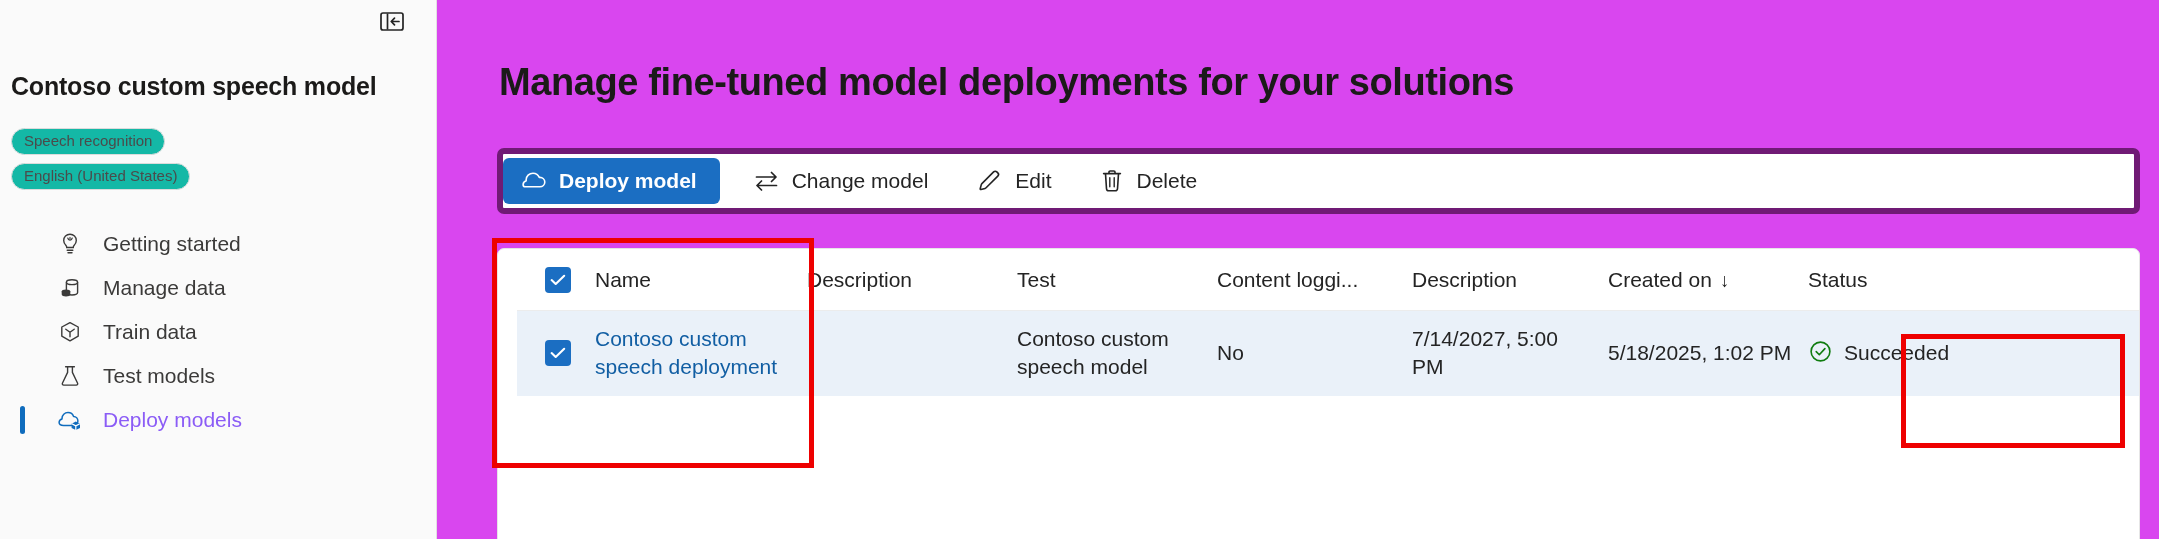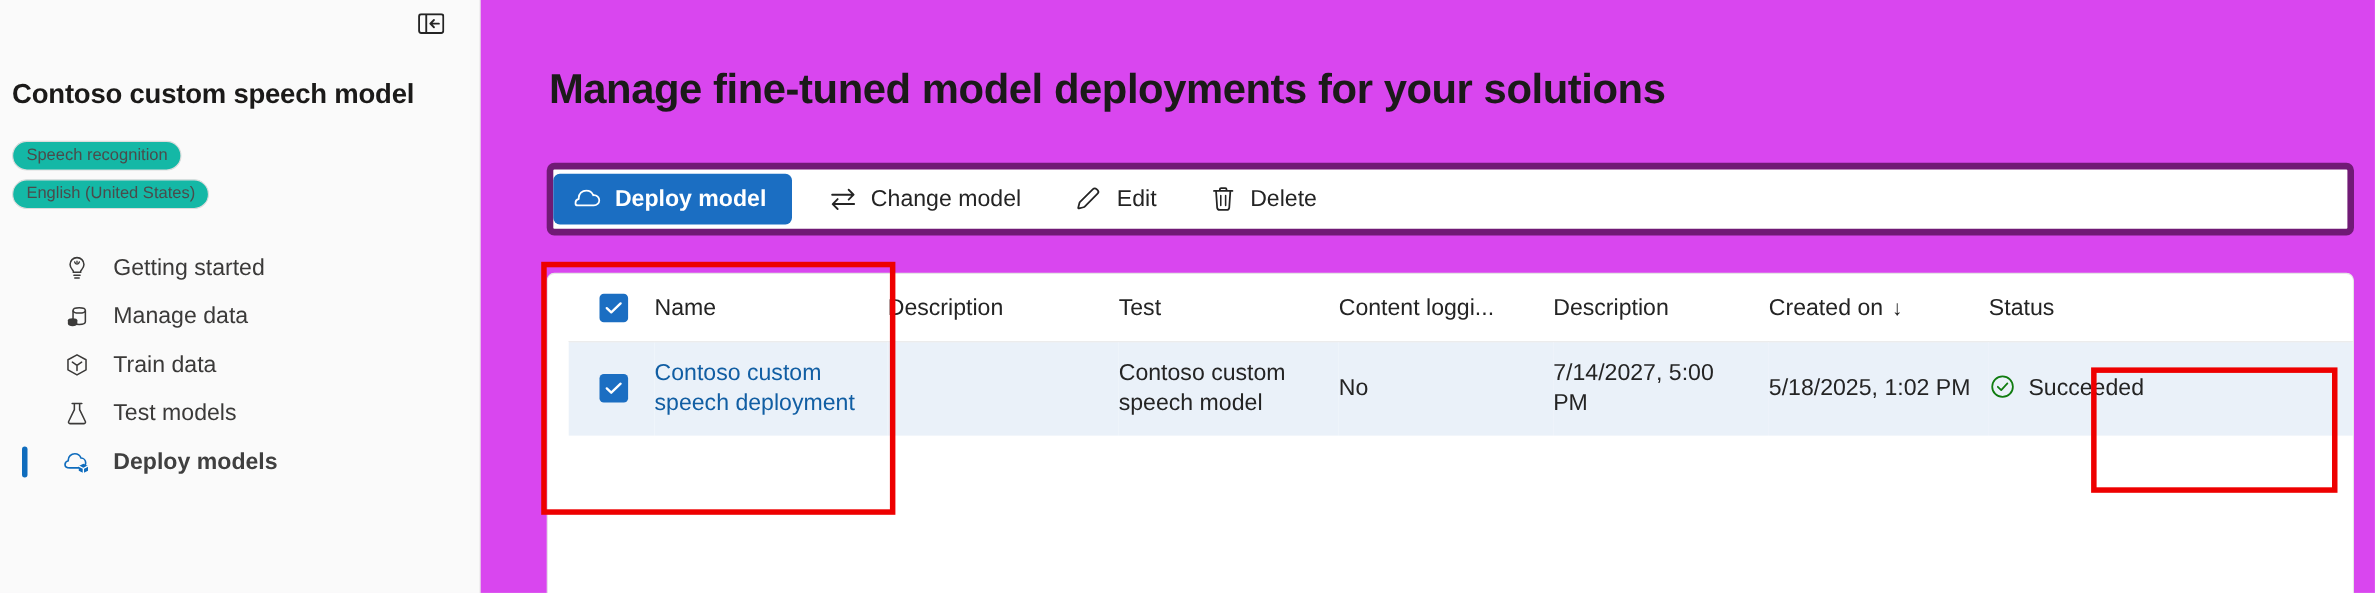--- a/index.html
+++ b/index.html
@@ -94,22 +94,22 @@
     justify-content: center;
     flex: 0 0 30px;
     margin-right: 18px;
   }
   .nav-label {
     font-size: 21px;
     color: #3b3a39;
     white-space: nowrap;
   }
   .nav-item.active .nav-label {
-    color: #404040;
-    font-weight: 700;
+    color: #8b5cf6;
+    font-weight: 400;
   }
   .nav-item.active::before {
     content: "";
     position: absolute;
     left: 20px;
     top: 8px;
     width: 5px;
     height: 28px;
     background: #0f6cbd;
     border-radius: 3px;

